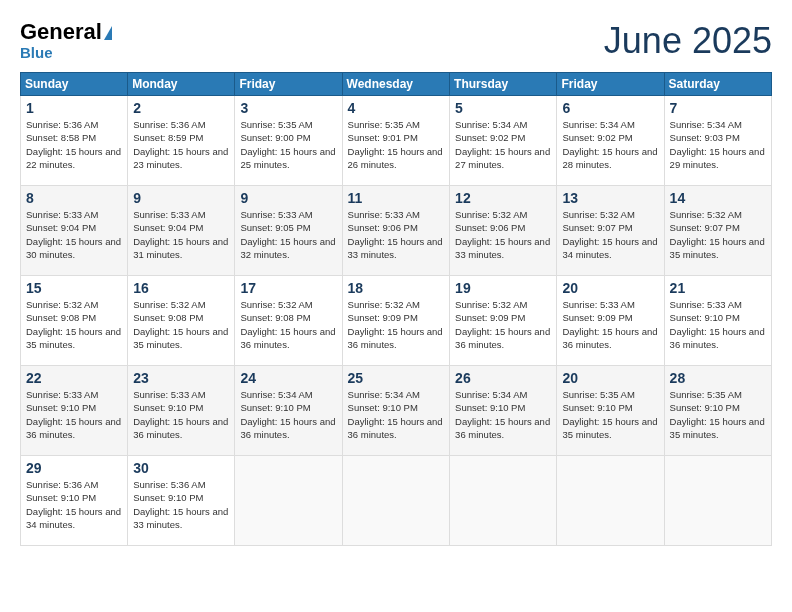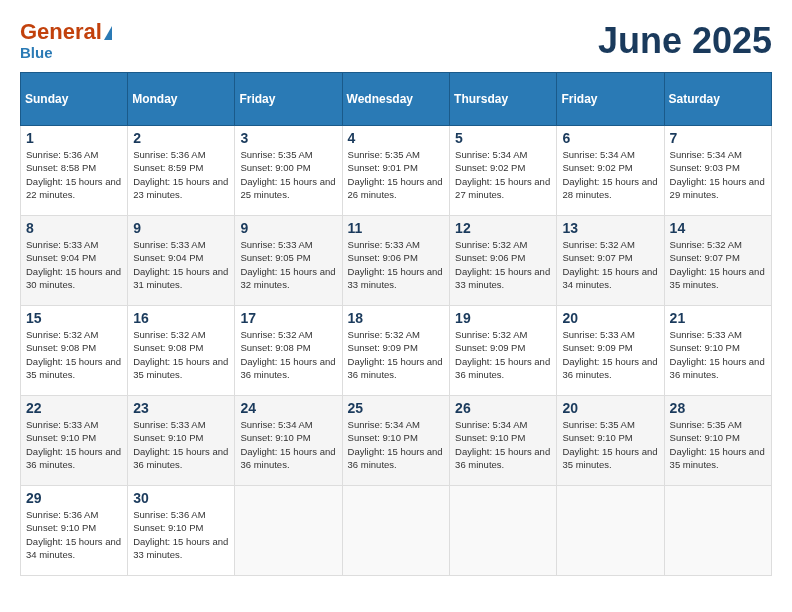--- a/index.html
+++ b/index.html
@@ -30,38 +30,38 @@
     .logo-line2 {
       font-size: 15px;
       font-weight: bold;
       color: #2a7ab5;
     }
     .title-area {
       text-align: right;
     }
     .month-title {
       font-size: 36px;
-      font-weight: bold;
+      font-weight: normal;
       color: #1a3a5c;
     }
     .location {
       font-size: 14px;
       color: #555;
     }
     table {
       width: 100%;
       border-collapse: collapse;
       font-size: 10px;
     }
     thead tr {
       background-color: #2a7ab5;
       color: #fff;
     }
     thead th {
-      padding: 19px 4px;
+      padding: 4px 4px;
       text-align: left;
       font-size: 12px;
       font-weight: bold;
       border: 1px solid #1a5a8a;
     }
     tbody tr {
       background-color: #fff;
     }
     tbody tr:nth-child(even) {
       background-color: #f5f5f5;
@@ -88,21 +88,21 @@
       background-color: #f9f9f9;
     }
   </style>
 </head>
 <body>
 
 <div class="header-area">
   <div class="logo">
     <div style="display:flex;align-items:center;">
       <span class="logo-text">
-        <span style="color:#c2410c;">General</span><span style="display:inline-block;width:0;height:0;border-left:8px solid transparent;border-right:0;border-bottom:14px solid #2a7ab5;margin:0 2px 0 2px;vertical-align:middle;"></span>
+        <span style="color:#000000;">General</span><span style="display:inline-block;width:0;height:0;border-left:8px solid transparent;border-right:0;border-bottom:14px solid #2a7ab5;margin:0 2px 0 2px;vertical-align:middle;"></span>
       </span>
     </div>
     <div class="logo-line2">Blue</div>
   </div>
   <div class="title-area">
     <div class="month-title">June 2025</div>
   </div>
 </div>
 
 <table>

